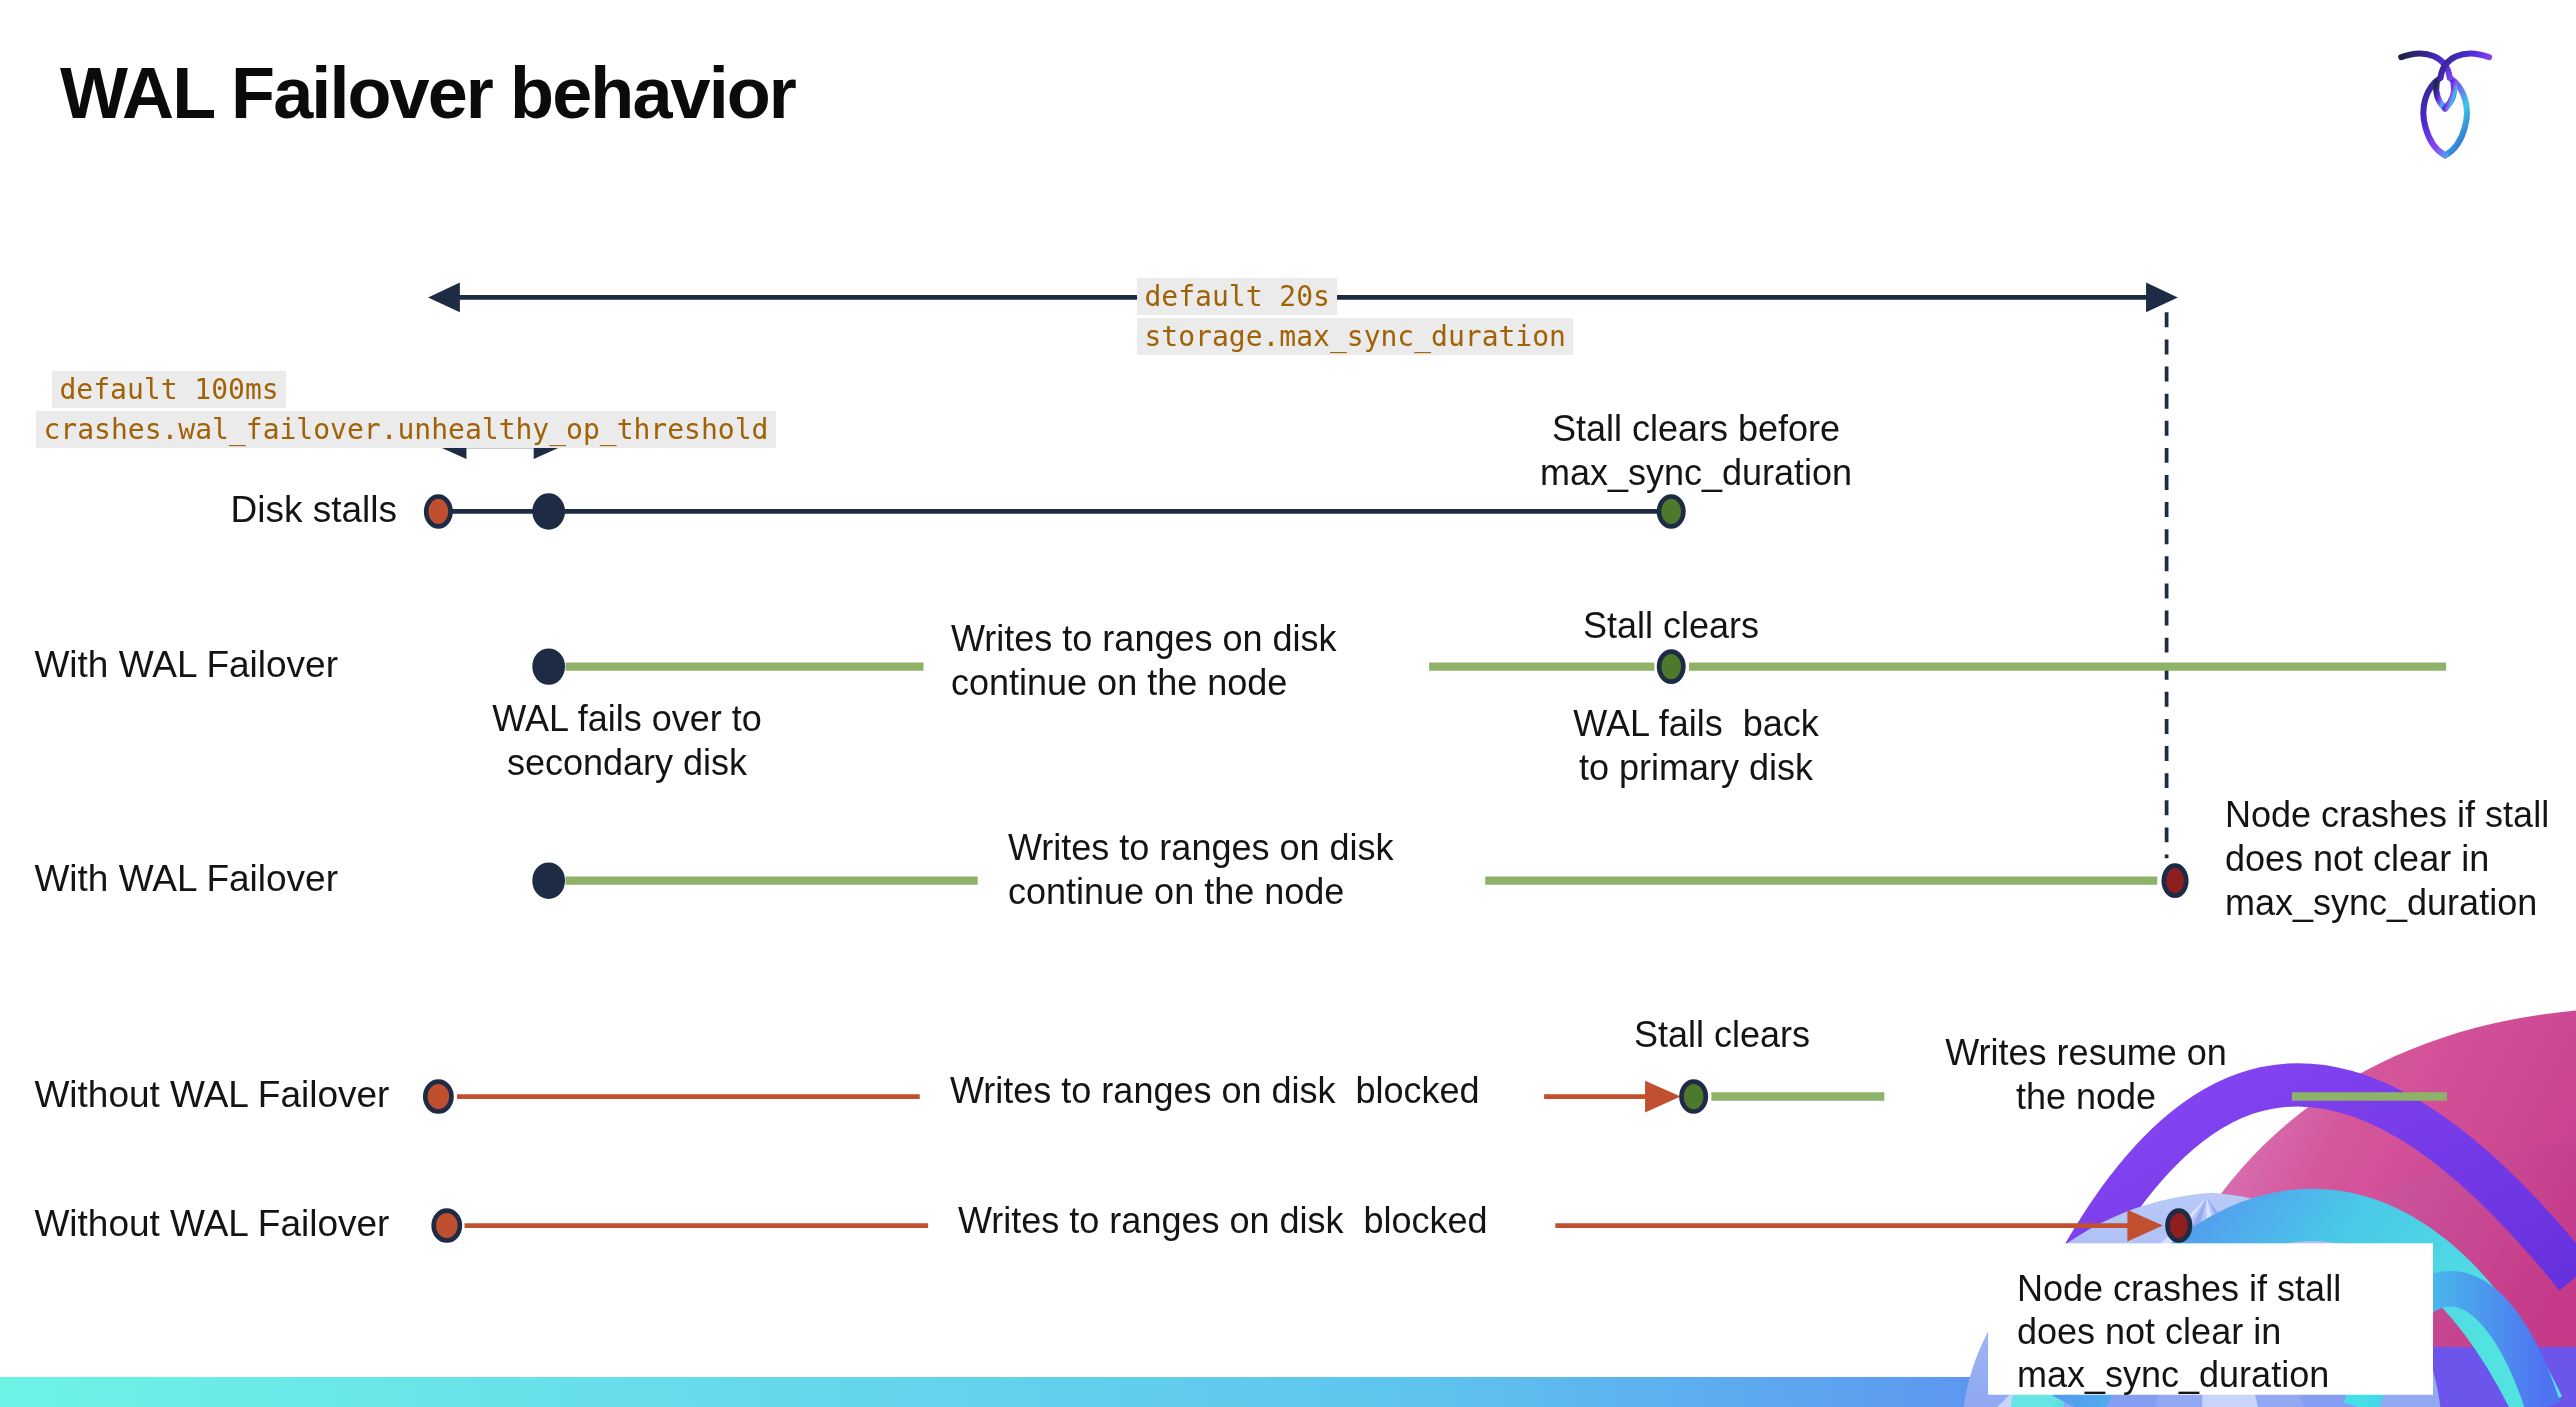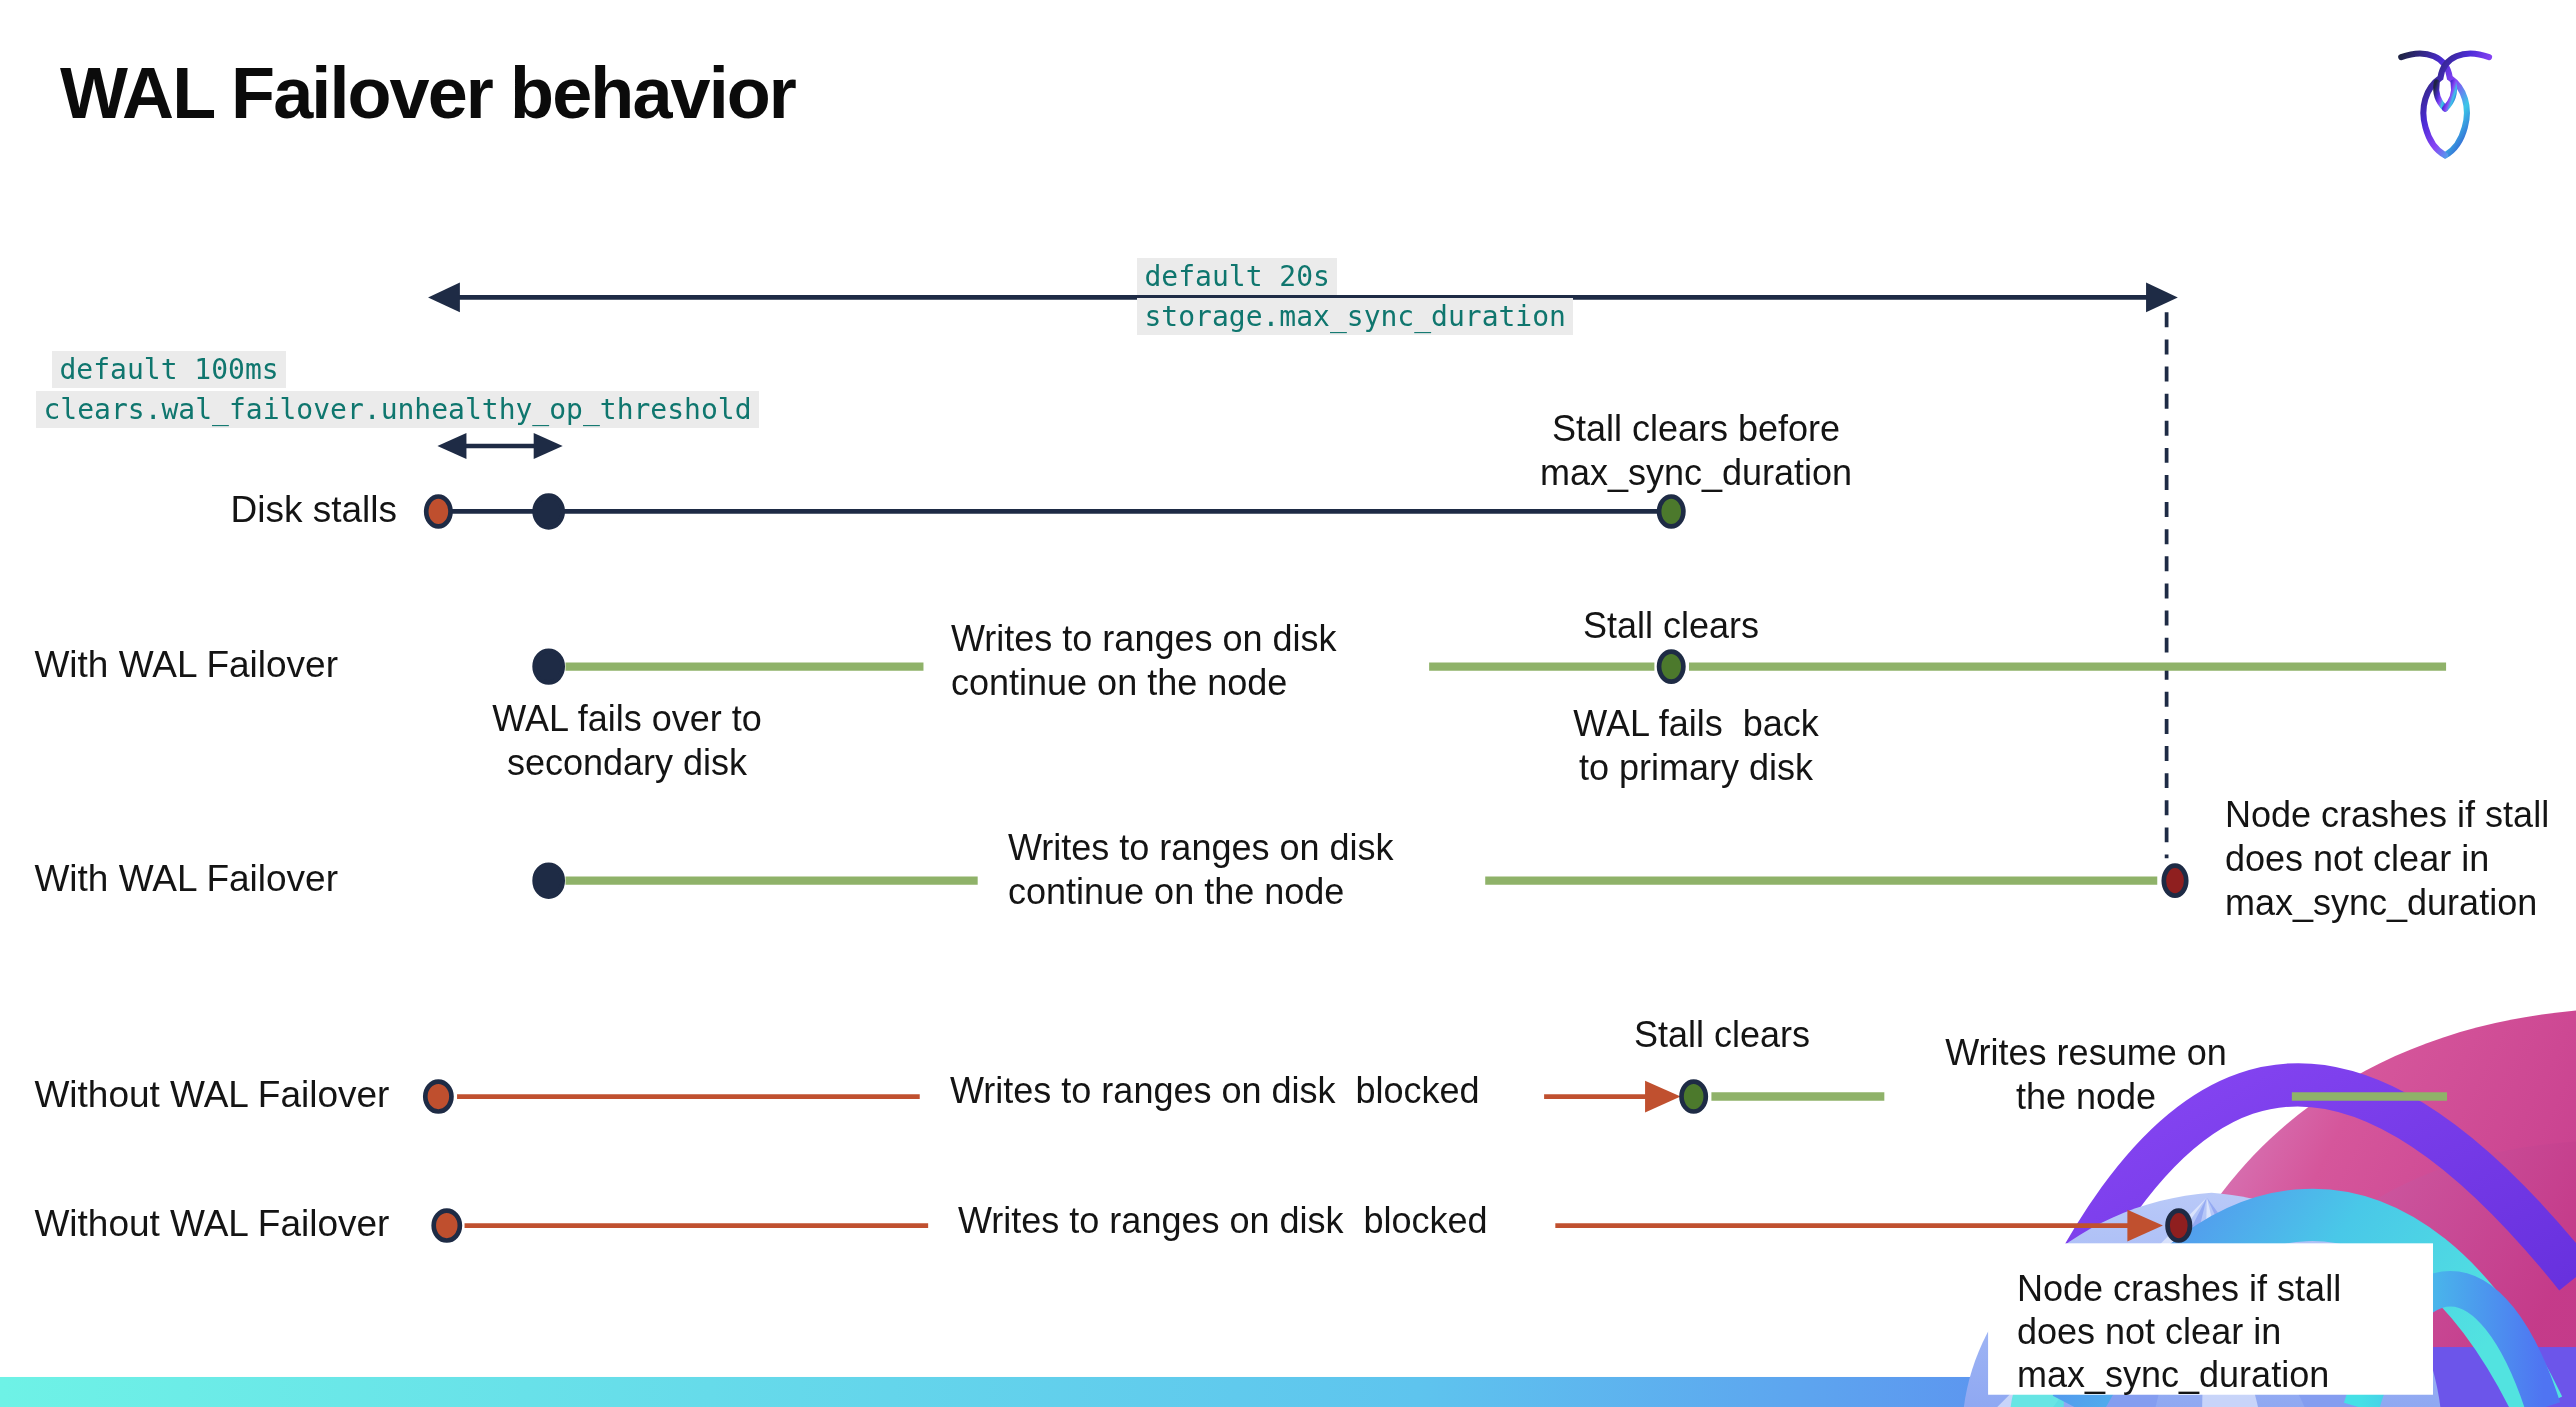--- a/index.html
+++ b/index.html
@@ -1,22 +1,22 @@
 <!DOCTYPE html>
 <html style="font-size:15px"><head>
 <meta charset="utf-8">
 <style>
   html,body{margin:0;padding:0;background:#ffffff;}
   #stage{position:relative;width:2576px;height:1408px;overflow:hidden;
          font-family:"Liberation Sans",sans-serif;color:#141414;background:#ffffff;}
   #diagram-svg{position:absolute;left:0;top:0;width:2576px;height:1408px;}
   .abs{position:absolute;}
   .title{font-size:72px;font-weight:bold;letter-spacing:-1.9px;color:#0b0b0b;}
-  .mono-line{font-family:"DejaVu Sans Mono",monospace;font-size:28px;color:#0f766e;
-             background:#ebebeb;padding:1.9px 7.5px;white-space:pre;display:inline-block;}
+  .mono-line{font-family:"DejaVu Sans Mono",monospace;font-size:28px;color:#a16207;
+             background:#ebebeb;padding:1.9px 7.5px;white-space:pre;display:inline-block;margin-top:20px;}
   .row-label{font-size:37px;white-space:pre;padding-left:11px;}
   .ann{font-size:36px;line-height:44px;}
   .ann div{white-space:pre;}
   .center{transform:translateX(-50%);text-align:center;}
   .right-align{text-align:right;}
 </style>
 </head>
 <body>
 
 <div id="stage">
@@ -152,21 +152,21 @@
     <span class="mono-line">default 20s</span>
   </div>
   <div class="abs" style="left:1137px;top:298px;">
     <span class="mono-line">storage.max_sync_duration</span>
   </div>
 
   <div class="abs" style="left:52px;top:351px;">
     <span class="mono-line">default 100ms</span>
   </div>
   <div class="abs" style="left:36px;top:391px;">
-    <span class="mono-line">clears.wal_failover.unhealthy_op_threshold</span>
+    <span class="mono-line">crashes.wal_failover.unhealthy_op_threshold</span>
   </div>
 
   <div class="abs row-label right-align" style="left:0;top:489px;width:386px;">Disk stalls</div>
   <div class="abs row-label" style="left:23.4px;top:644px;">With WAL Failover</div>
   <div class="abs row-label" style="left:23.4px;top:858px;">With WAL Failover</div>
   <div class="abs row-label" style="left:23.4px;top:1074px;">Without WAL Failover</div>
   <div class="abs row-label" style="left:23.4px;top:1203px;">Without WAL Failover</div>
 
   <div class="abs ann center" style="left:1696px;top:407px;">
     <div>Stall clears before</div>

